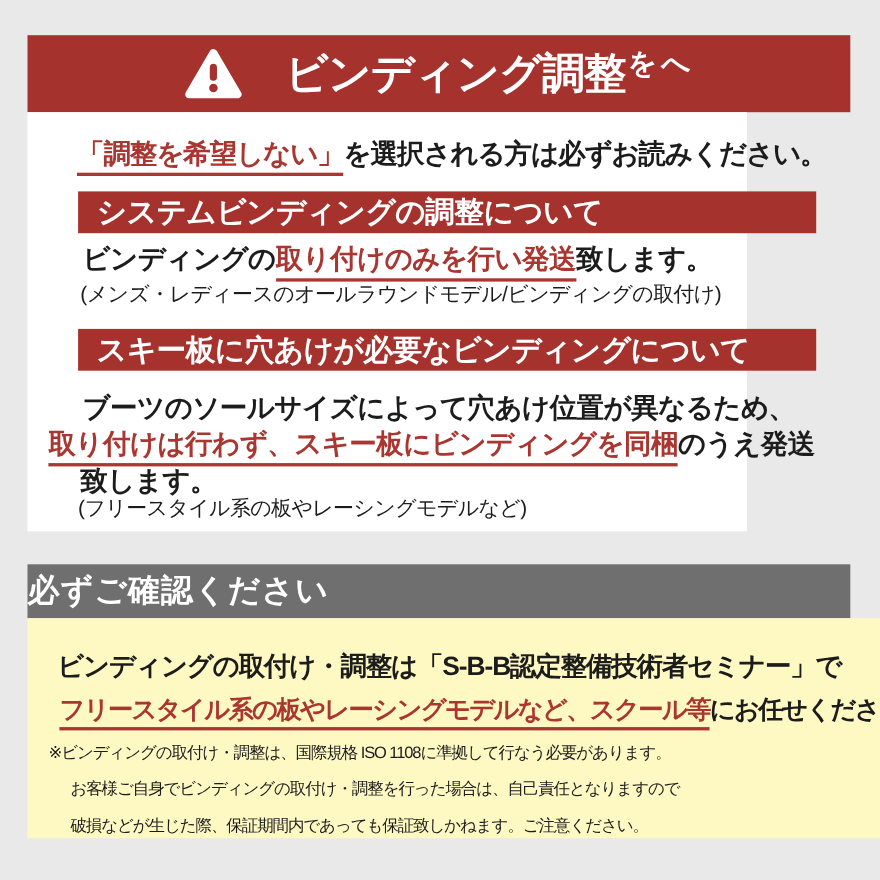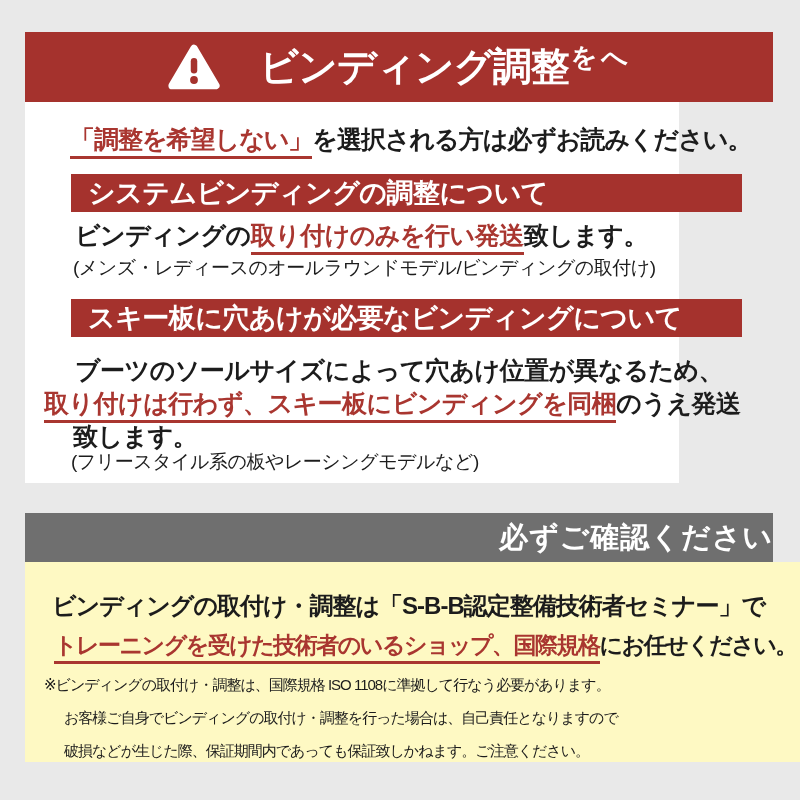--- a/index.html
+++ b/index.html
@@ -42,21 +42,21 @@
     left:46px;width:671px;height:38px;background:var(--red);
     color:#fff;font-size:27px;font-weight:700;line-height:38px;
     padding-left:17px;box-sizing:border-box;letter-spacing:-0.5px;
   }
   .body-line{font-size:25px;font-weight:700;letter-spacing:-0.5px;}
   .note{font-size:19px;font-weight:400;letter-spacing:-0.5px;}
   
   .gray-banner{
     left:25px;top:513px;width:748px;height:49px;background:var(--gray-banner);
     color:#fff;font-size:29px;font-weight:700;line-height:49px;
-    text-align:right;letter-spacing:1px;
+    text-align:left;letter-spacing:1px;
   }
   .c-line1{left:27px;top:28px;font-size:24px;font-weight:700;letter-spacing:-1px;}
   .c-line2{left:29px;top:68px;font-size:23px;font-weight:700;letter-spacing:-1.5px;}
   .fine{
     left:19px;top:106px;font-size:15px;font-weight:400;
     letter-spacing:-1px;line-height:33px;
   }
   .fine .indent{padding-left:20px;}
   .warn-svg{display:block;}
 </style>
@@ -107,21 +107,21 @@
     <div class="abs note" style="left:46px;top:347px">(フリースタイル系の板やレーシングモデルなど)</div>
   </div>
 
   <div class="abs gray-banner">必ずご確認ください</div>
 
   <div class="abs box2">
 
     <div class="abs c-line1">ビンディングの取付け・調整は「S-B-B認定整備技術者セミナー」で</div>
 
     <div class="abs c-line2">
-      <span class="em-red">トレーニングを受けた技術者のいるショップ、国際規格</span><span>にお任せください。</span>
+      <span class="em-red">フリースタイル系の板やレーシングモデルなど、スクール等</span><span>にお任せください。</span>
     </div>
 
     <div class="abs fine">
       <div>※ビンディングの取付け・調整は、国際規格 ISO 1108に準拠して行なう必要があります。</div>
       <div class="indent">お客様ご自身でビンディングの取付け・調整を行った場合は、自己責任となりますので</div>
       <div class="indent">破損などが生じた際、保証期間内であっても保証致しかねます。ご注意ください。</div>
     </div>
   </div>
 
 </div>

